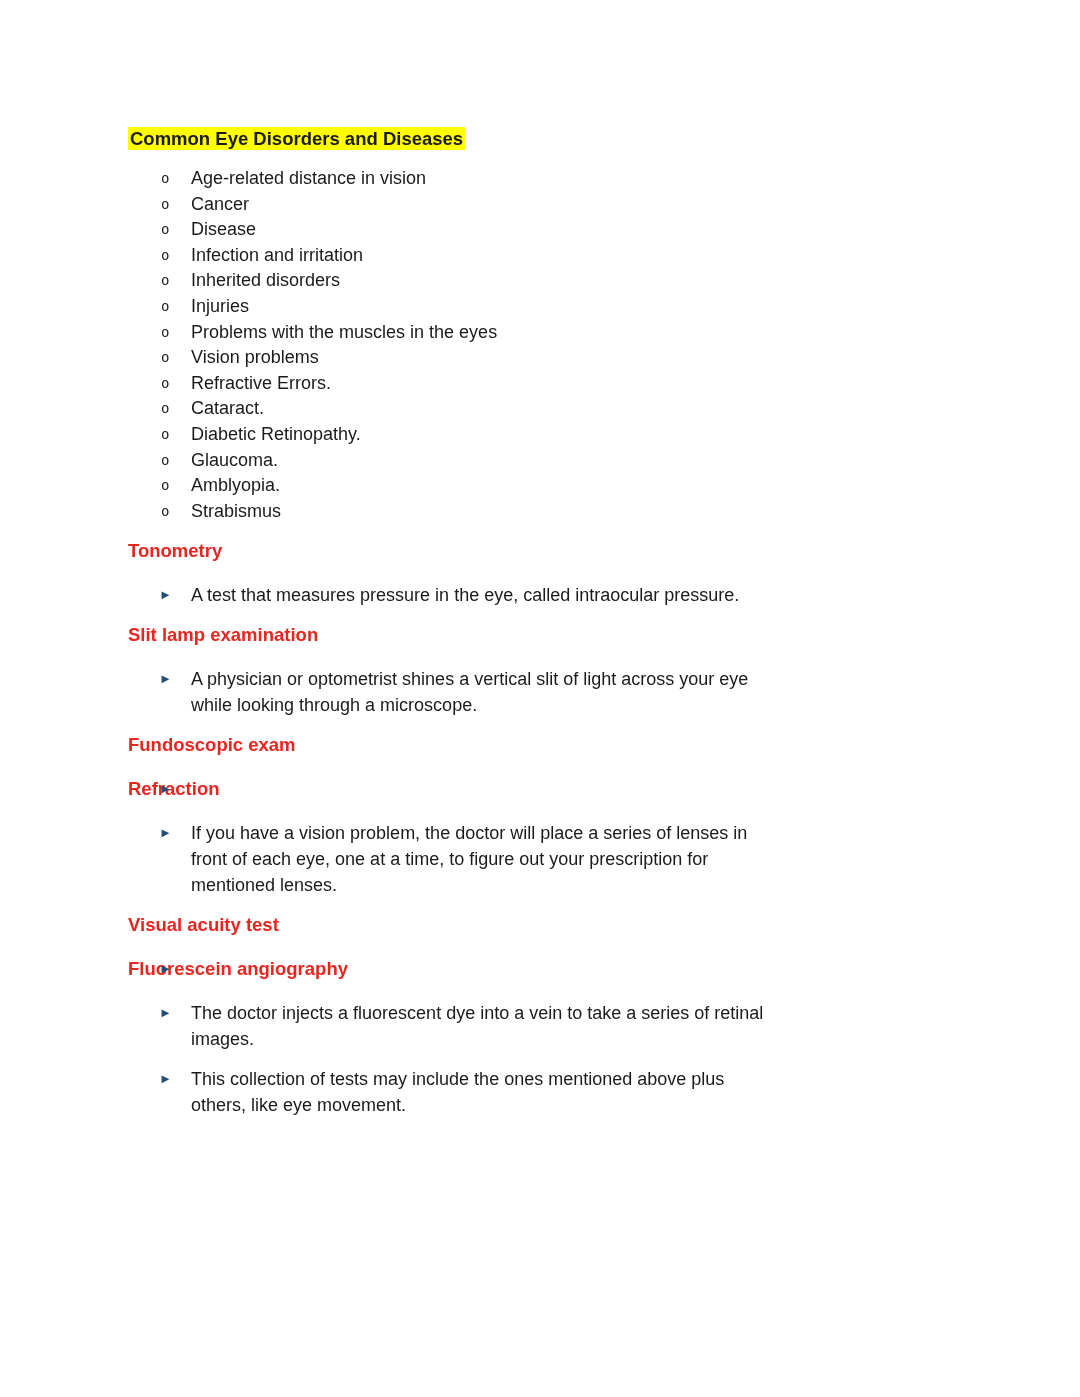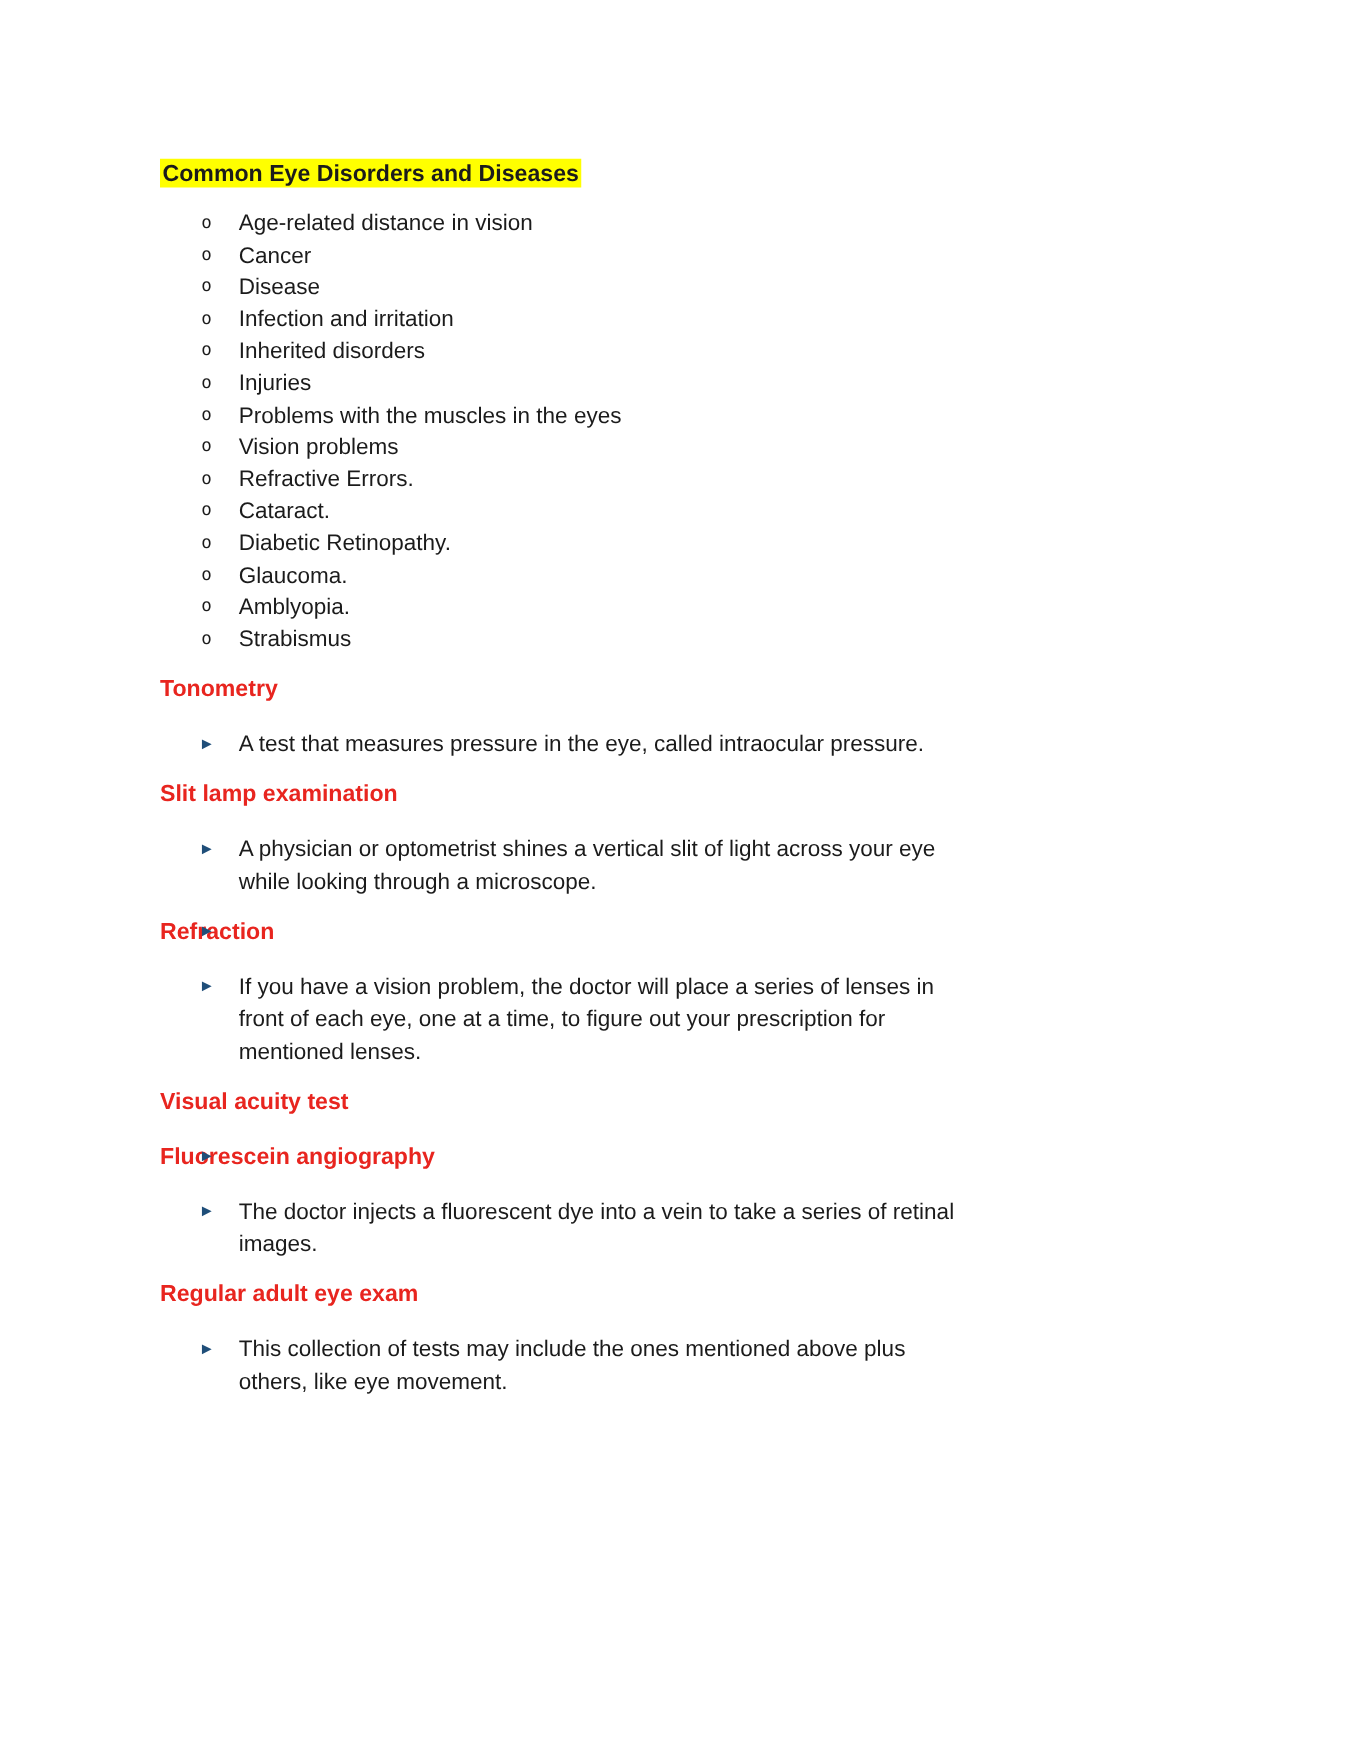--- a/index.html
+++ b/index.html
@@ -93,24 +93,24 @@
       <li><span class="o-bullet">o</span><span>Amblyopia.</span></li>
       <li><span class="o-bullet">o</span><span>Strabismus</span></li>
     </ul>
 
 
   <div id="tests-container">
       <h2 class="red-heading">Tonometry</h2>
       <div class="arrow-item"><span class="arrow">►</span><span>A test that measures pressure in the eye, called intraocular pressure.</span></div>
       <h2 class="red-heading">Slit lamp examination</h2>
       <div class="arrow-item"><span class="arrow">►</span><span>A physician or optometrist shines a vertical slit of light across your eye while looking through a microscope.</span></div>
+      <h2 class="red-heading">Fundoscopic exam</h2>
       <div class="arrow-item"><span class="arrow">►</span></div>
       <h2 class="red-heading">Refraction</h2>
       <div class="arrow-item"><span class="arrow">►</span><span>If you have a vision problem, the doctor will place a series of lenses in front of each eye, one at a time, to figure out your prescription for mentioned lenses.</span></div>
       <h2 class="red-heading">Visual acuity test</h2>
       <div class="arrow-item"><span class="arrow">►</span></div>
       <h2 class="red-heading">Fluorescein angiography</h2>
       <div class="arrow-item"><span class="arrow">►</span><span>The doctor injects a fluorescent dye into a vein to take a series of retinal images.</span></div>
-      <h2 class="red-heading">Regular adult eye exam</h2>
       <div class="arrow-item"><span class="arrow">►</span><span>This collection of tests may include the ones mentioned above plus others, like eye movement.</span></div>
     </div>
 
 </div>
 
 </body></html>

